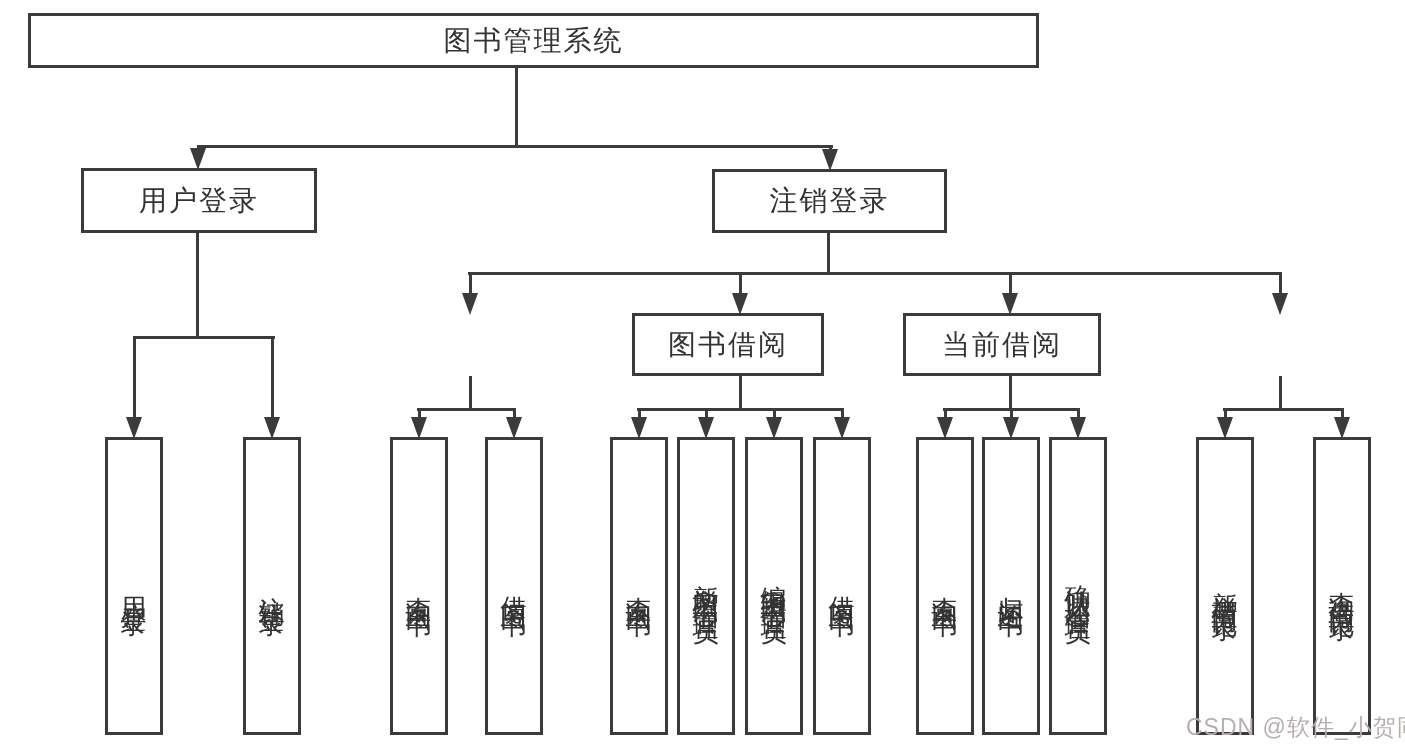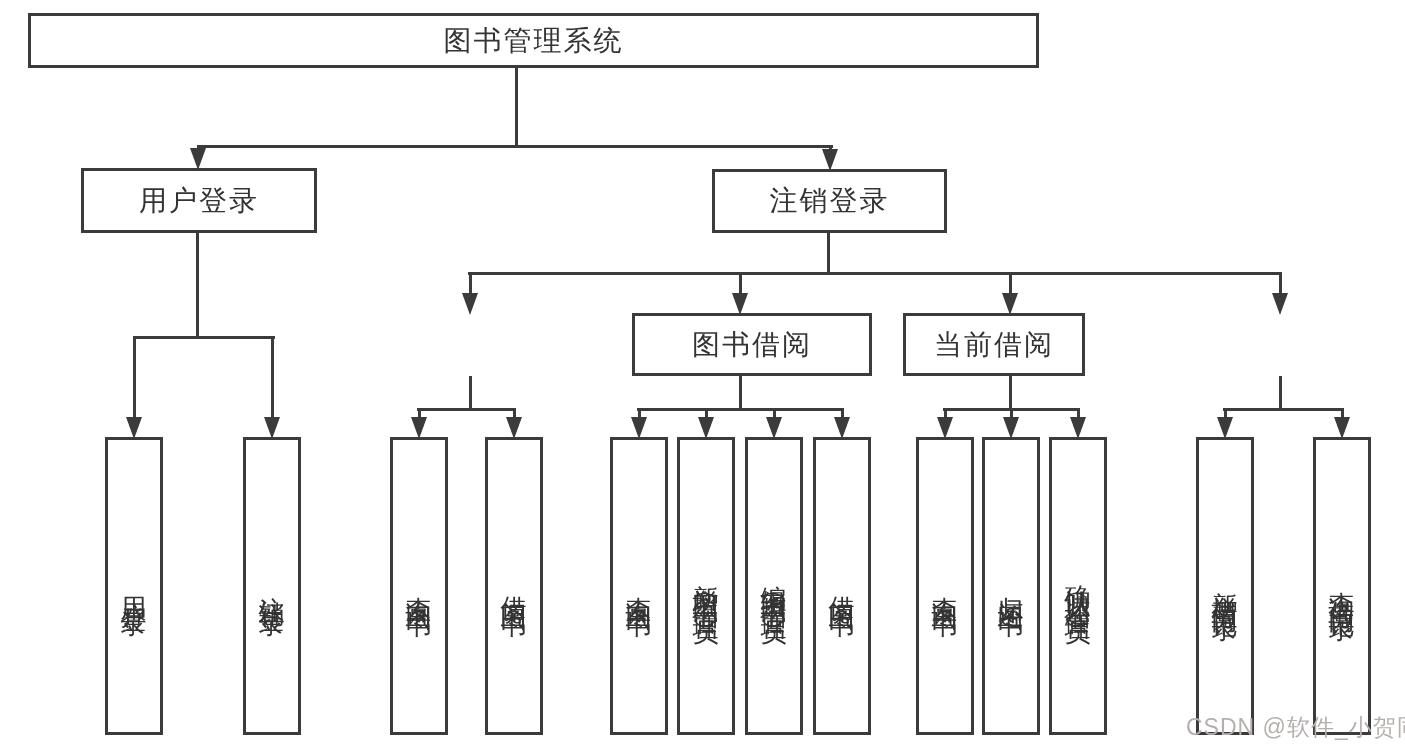--- a/index.html
+++ b/index.html
@@ -48,22 +48,22 @@
 </head>
 <body>
 
 <div id="canvas">
 
   <div class="box h" style="left:28px;top:13px;width:1011px;height:55px;">图书管理系统</div>
 
   <div class="box h" style="left:81px;top:168px;width:236px;height:65px;">用户登录</div>
   <div class="box h" style="left:712px;top:169px;width:235px;height:64px;">注销登录</div>
 
-  <div class="box h" style="left:632px;top:313px;width:240px;height:63px;">图书借阅</div>
-  <div class="box h" style="left:903px;top:313px;width:182px;height:63px;">当前借阅</div>
+  <div class="box h" style="left:632px;top:313px;width:192px;height:63px;">图书借阅</div>
+  <div class="box h" style="left:903px;top:313px;width:198px;height:63px;">当前借阅</div>
 
   <div class="box v" style="left:105px;top:437px;width:58px;height:298px;">用户登录</div>
   <div class="box v" style="left:243px;top:437px;width:58px;height:298px;">注销登录</div>
 
   <div class="box v" style="left:390px;top:437px;width:58px;height:298px;">查询图书</div>
   <div class="box v" style="left:485px;top:437px;width:58px;height:298px;">借阅图书</div>
 
   <div class="box v" style="left:610px;top:437px;width:58px;height:298px;">查询图书</div>
   <div class="box v" style="left:677px;top:437px;width:58px;height:298px;">新增图书（管理员）</div>
   <div class="box v" style="left:745px;top:437px;width:58px;height:298px;">编辑图书（管理员）</div>

